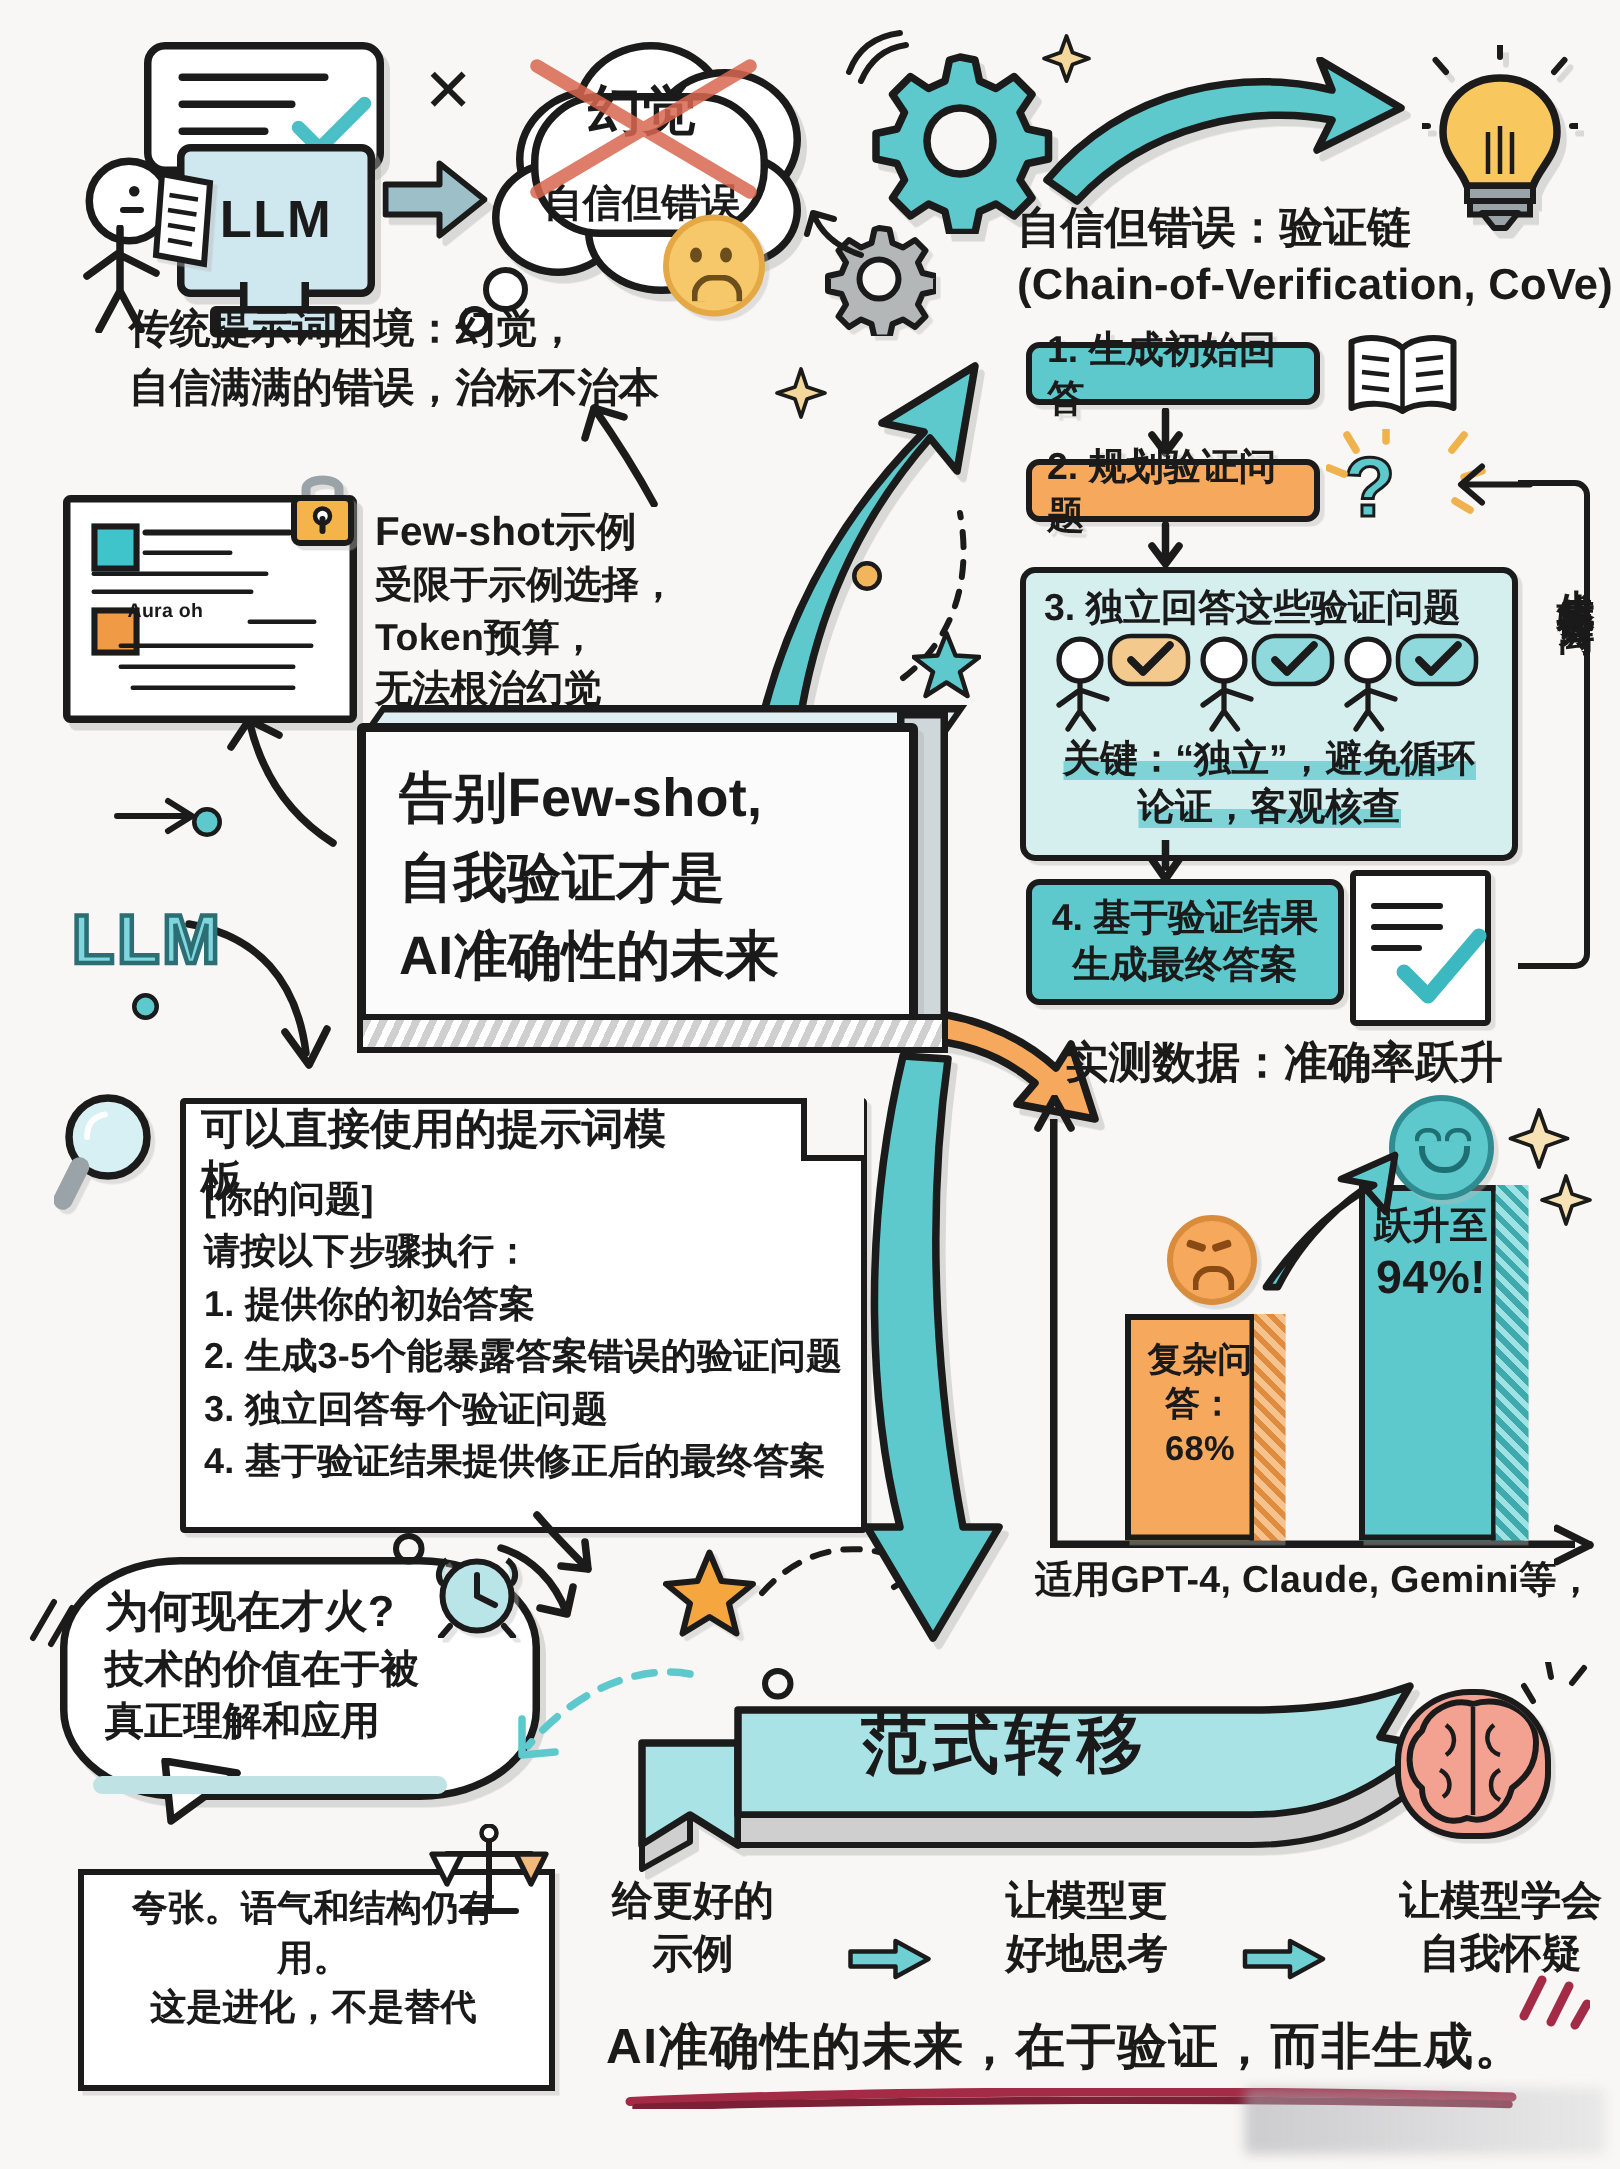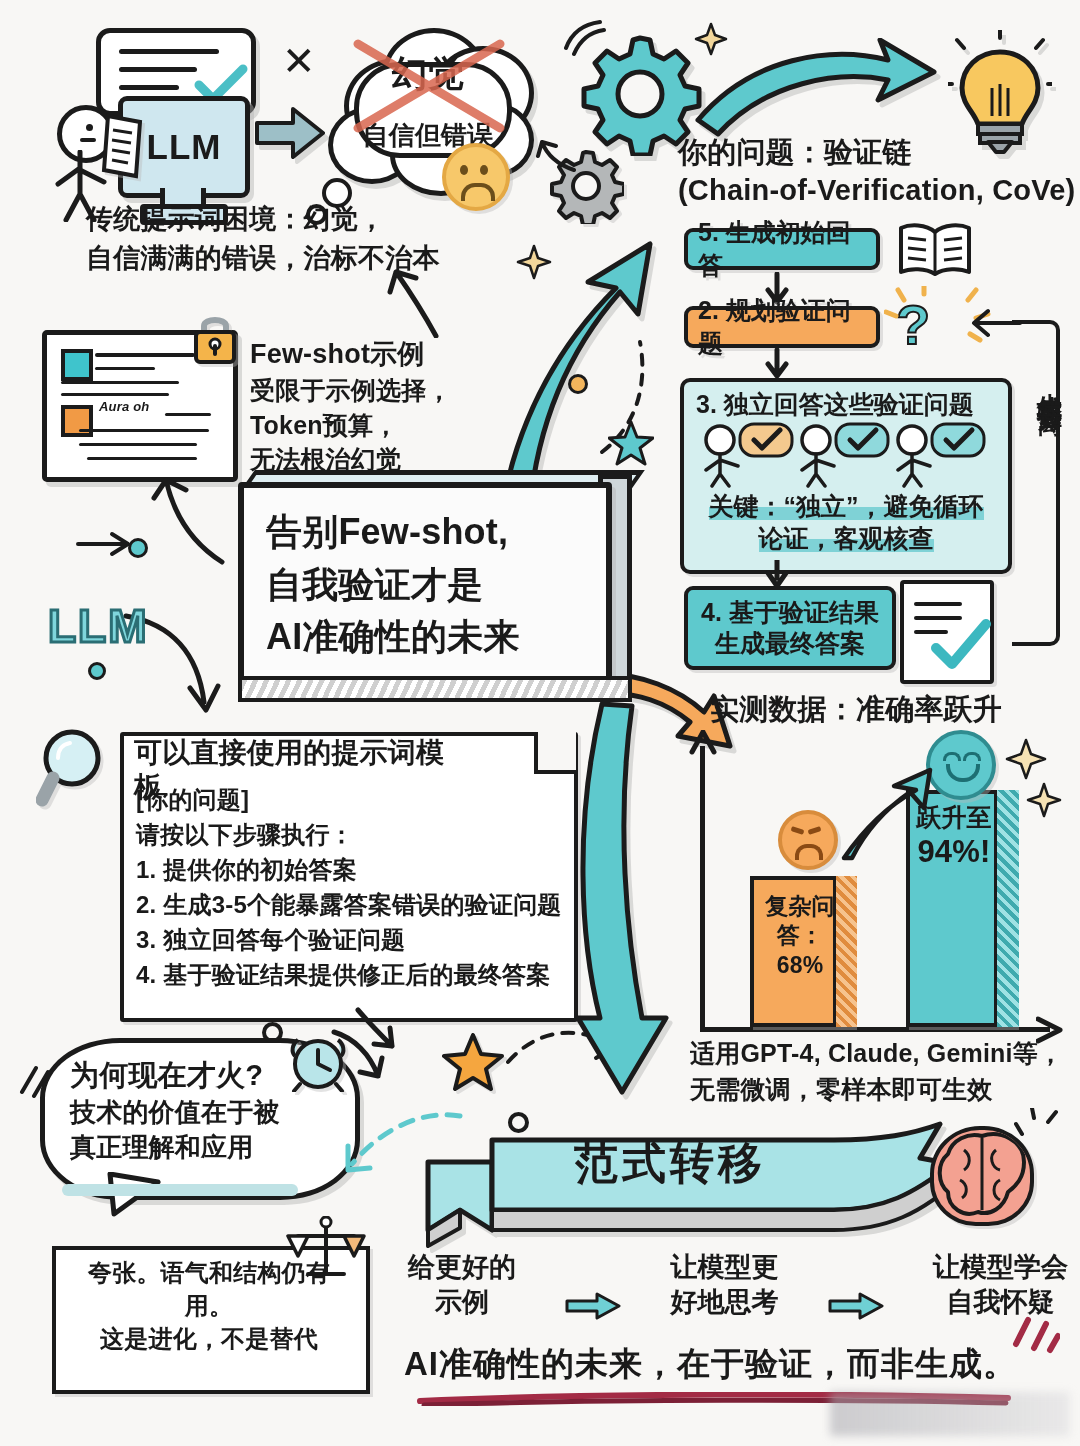--- a/index.html
+++ b/index.html
@@ -232,25 +232,25 @@
   <svg class="abs sh" id="bulb" width="104" height="130" viewBox="0 0 104 130">
     <path d="M52 22 C74 22 90 38 90 58 C90 74 78 82 74 94 L30 94 C26 82 14 74 14 58 C14 38 30 22 52 22 Z" fill="#f8c85f" stroke="#1b1b1b" stroke-width="5" stroke-linejoin="round"></path>
     <rect x="30" y="94" width="44" height="10" fill="#9aa3a8" stroke="#1b1b1b" stroke-width="4"></rect>
     <rect x="32" y="104" width="40" height="9" fill="#9aa3a8" stroke="#1b1b1b" stroke-width="4"></rect>
     <path d="M40 112 L64 112 L56 122 L48 122 Z" fill="#9aa3a8" stroke="#1b1b1b" stroke-width="4" stroke-linejoin="round"></path>
     <path d="M44 86 L44 58 M52 86 L52 54 M60 86 L60 58" stroke="#1b1b1b" stroke-width="3"></path>
     <path d="M52 8 L52 0 M16 18 L9 10 M88 18 L95 10 M4 54 L-4 54 M100 54 L108 54" stroke="#1b1b1b" stroke-width="4" stroke-linecap="round"></path>
   </svg>
 
   <div class="abs t" id="cove-title">
-    <div>你的问题：验证链</div>
+    <div>自信但错误：验证链</div>
     <div>(Chain-of-Verification, CoVe)</div>
   </div>
 
-  <div class="abs cove-step sh-s" id="step1">5. 生成初始回答</div>
+  <div class="abs cove-step sh-s" id="step1">1. 生成初始回答</div>
   <svg class="abs" style="left:760px;top:272px;" width="34" height="34" viewBox="0 0 34 34">
     <path d="M17 2 L17 24 M8 18 L17 30 L26 18" fill="none" stroke="#1b1b1b" stroke-width="5" stroke-linecap="round" stroke-linejoin="round"></path>
   </svg>
   <div class="abs cove-step sh-s" id="step2">2. 规划验证问题</div>
   <svg class="abs" style="left:760px;top:348px;" width="34" height="32" viewBox="0 0 34 32">
     <path d="M17 2 L17 22 M8 16 L17 28 L26 16" fill="none" stroke="#1b1b1b" stroke-width="5" stroke-linecap="round" stroke-linejoin="round"></path>
   </svg>
 
   <div class="abs sh-s" id="step3">
     <div id="step3-h">3. 独立回答这些验证问题</div>
@@ -313,21 +313,21 @@
   </svg>
   <div class="abs t" id="vtext">生成与验证分离</div>
 
   <div class="abs sh" id="fs-card">
     <div class="abs" style="left:14px;top:14px;width:24px;height:24px;background:#3fc4cc;border:4px solid #1b1b1b;"></div>
     <div class="abs" style="left:14px;top:70px;width:24px;height:24px;background:#f19a45;border:4px solid #1b1b1b;"></div>
     <div class="bline" style="left:48px;top:18px;width:100px;height:4px;"></div>
     <div class="bline" style="left:48px;top:32px;width:60px;height:3px;"></div>
     <div class="bline" style="left:14px;top:46px;width:118px;height:3px;"></div>
     <div class="bline" style="left:14px;top:58px;width:108px;height:3px;"></div>
-    <div class="abs t" style="left:52px;top:64px;font-size:13px;font-style:italic;">Aura oh</div>
+    <div class="abs t" style="left:38px;top:64px;font-size:13px;">Aura oh</div>
     <div class="bline" style="left:118px;top:78px;width:46px;height:3px;"></div>
     <div class="bline" style="left:32px;top:94px;width:130px;height:3px;"></div>
     <div class="bline" style="left:32px;top:108px;width:118px;height:3px;"></div>
     <div class="bline" style="left:40px;top:122px;width:110px;height:3px;"></div>
   </div>
   <svg class="abs sh-s" id="lock" viewBox="0 0 46 54">
     <path d="M12 22 L12 14 C12 6 34 6 34 14 L34 22" fill="none" stroke="#9aa3a8" stroke-width="6"></path>
     <rect x="4" y="20" width="38" height="30" rx="4" fill="#f4b44a" stroke="#1b1b1b" stroke-width="4"></rect>
     <circle cx="23" cy="32" r="5" fill="#fff" stroke="#1b1b1b" stroke-width="3"></circle>
     <path d="M23 34 L23 42" stroke="#1b1b1b" stroke-width="4" stroke-linecap="round"></path>
@@ -447,21 +447,20 @@
     <svg class="abs" style="left:138px;top:20px;" width="96" height="96" viewBox="0 0 96 96">
       <path d="M6 92 C24 66 46 42 78 24 L56 20 L92 4 L86 42 L72 26 C46 44 26 68 14 92 Z" fill="#5ec9cd" stroke="#1b1b1b" stroke-width="4.5" stroke-linejoin="round"></path>
     </svg>
     <svg class="abs" style="left:304px;top:-10px;" width="60" height="92" viewBox="0 0 60 92">
       <path d="M22 4 L27 18 L41 23 L27 28 L22 42 L17 28 L3 23 L17 18 Z" fill="#f6e2b4" stroke="#1b1b1b" stroke-width="2.5" stroke-linejoin="round"></path>
       <path d="M40 48 L44 60 L56 64 L44 68 L40 80 L36 68 L24 64 L36 60 Z" fill="#f6e2b4" stroke="#1b1b1b" stroke-width="2.5" stroke-linejoin="round"></path>
     </svg>
   </div>
   <div class="abs t" id="chart-note">
     <div>适用GPT-4, Claude, Gemini等，</div>
-    <div>无需微调，零样本即可生效</div>
   </div>
 
   <svg class="abs" style="left:18px;top:1052px;" width="40" height="52" viewBox="0 0 40 52">
     <path d="M4 40 L18 16 M16 44 L30 20 M28 46 L38 28" fill="none" stroke="#1b1b1b" stroke-width="4" stroke-linecap="round"></path>
   </svg>
   <div class="abs sh" id="why-bubble"></div>
   <svg class="abs" id="why-tail" viewBox="0 0 62 46">
     <path d="M4 2 L8 42 L52 10 Z" fill="#fff" stroke="#1b1b1b" stroke-width="5" stroke-linejoin="round"></path>
   </svg>
   <div class="abs" style="left:62px;top:1184px;width:236px;height:12px;background:#bfe2e5;border-radius:8px;"></div>

